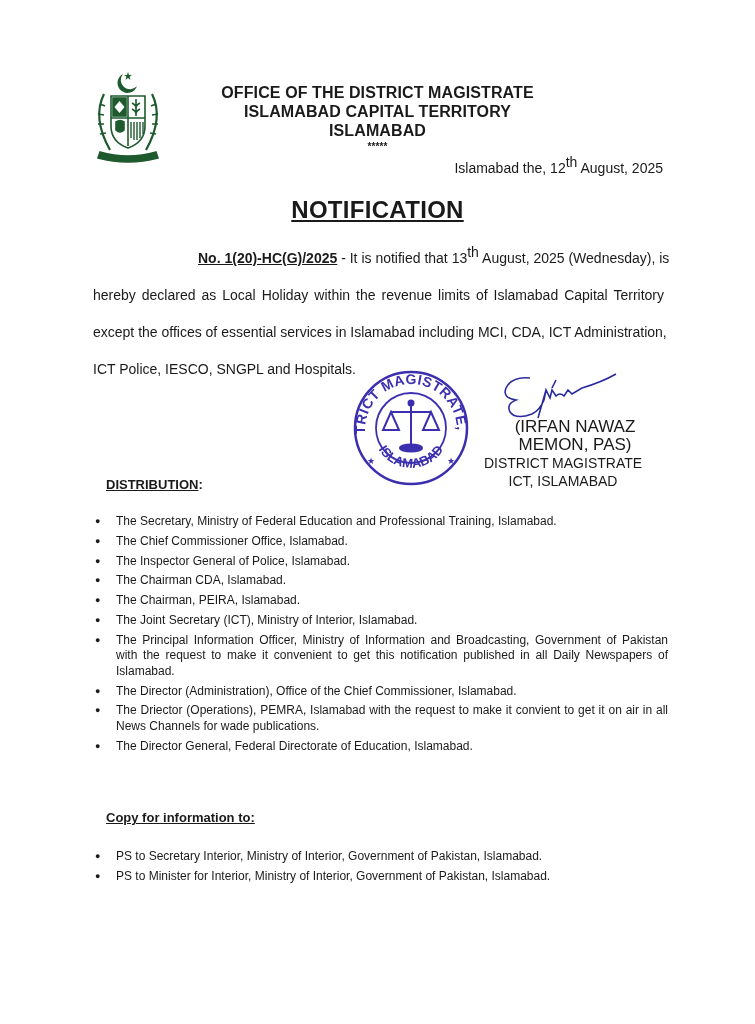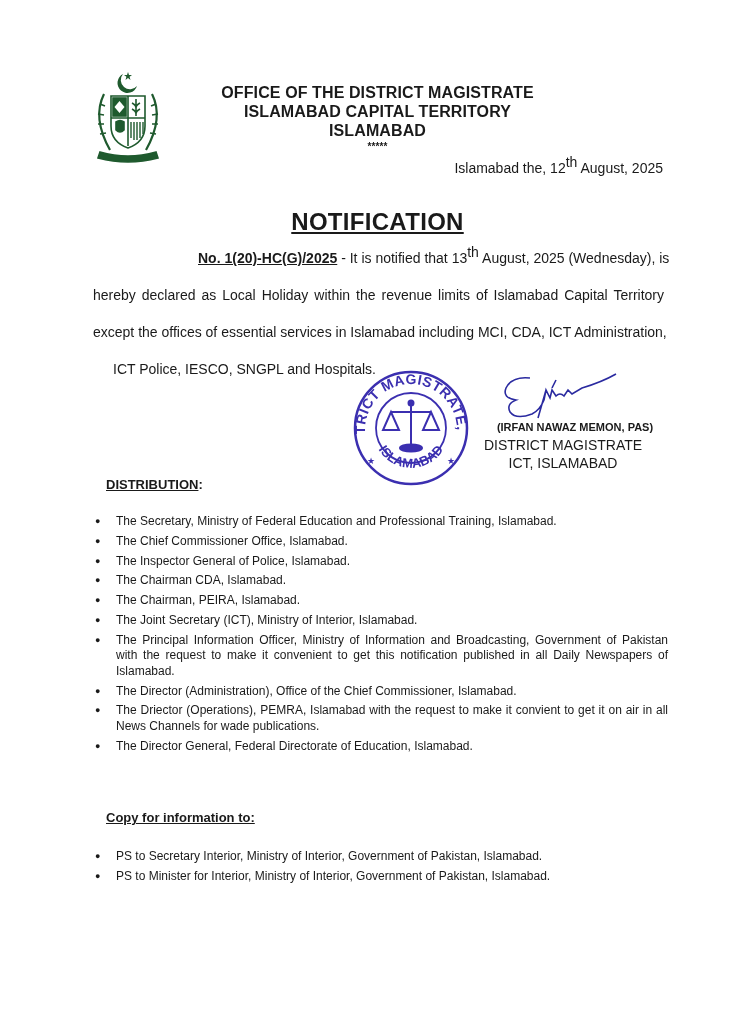--- a/index.html
+++ b/index.html
@@ -4,27 +4,27 @@
 <style>
   html, body { margin:0; padding:0; }
   body { width:755px; height:1024px; background:#ffffff; position:relative; overflow:hidden;
          font-family:"Liberation Sans", sans-serif; color:#1a1a1a; }
   .abs { position:absolute; }
   .emblem { left:88px; top:68px; width:80px; height:96px; }
   .hdr { left:180px; width:395px; text-align:center; font-weight:bold; font-size:16px; line-height:19px; letter-spacing:0.1px; }
   .stars { font-size:10px; line-height:10px; }
   .date { right:92px; top:160px; font-size:14px; }
   sup { font-size:14px; vertical-align:super; line-height:0; }
-  .title { left:0; width:755px; top:196px; text-align:center; font-size:24px; font-weight:bold; text-decoration:underline; letter-spacing:0.3px;margin-top:12px; }
+  .title { left:0; width:755px; top:196px; text-align:center; font-size:24px; font-weight:bold; text-decoration:underline; letter-spacing:0.3px; }
   .para { left:93px; width:571px; font-size:14px; line-height:37px; text-align:justify; }
   .para .line { display:block; text-align:justify; text-align-last:justify; white-space:nowrap; }
-  .para .last { text-align-last:left;margin-left:20px; }
+  .para .last { text-align-last:left; }
   .ref { font-weight:bold; text-decoration:underline; }
   .sig { left:468px; top:418px; width:190px; text-align:center; font-size:14px; line-height:18px; }
-  .sig .name { font-weight:bold; font-size:11px;margin-left:24px; }
+  .sig .name { font-weight:normal; font-size:17px;margin-left:24px; }
   .stamp { left:347px; top:368px; width:128px; height:120px; }
   .signature { left:490px; top:370px; width:130px; height:52px; }
   .sec { left:106px; font-size:13px; font-weight:bold; text-decoration:underline; }
   ul.list { position:absolute; left:92px; width:576px; margin:0; padding:0; list-style:none; font-size:12px; line-height:15.6px; }
   ul.list li { position:relative; padding-left:24px; margin-bottom:4.2px; text-align:justify; }
   ul.list li::before { content:"\25CF"; position:absolute; left:3px; top:0; font-size:9px; }
 </style>
 </head>
 <body>
 

